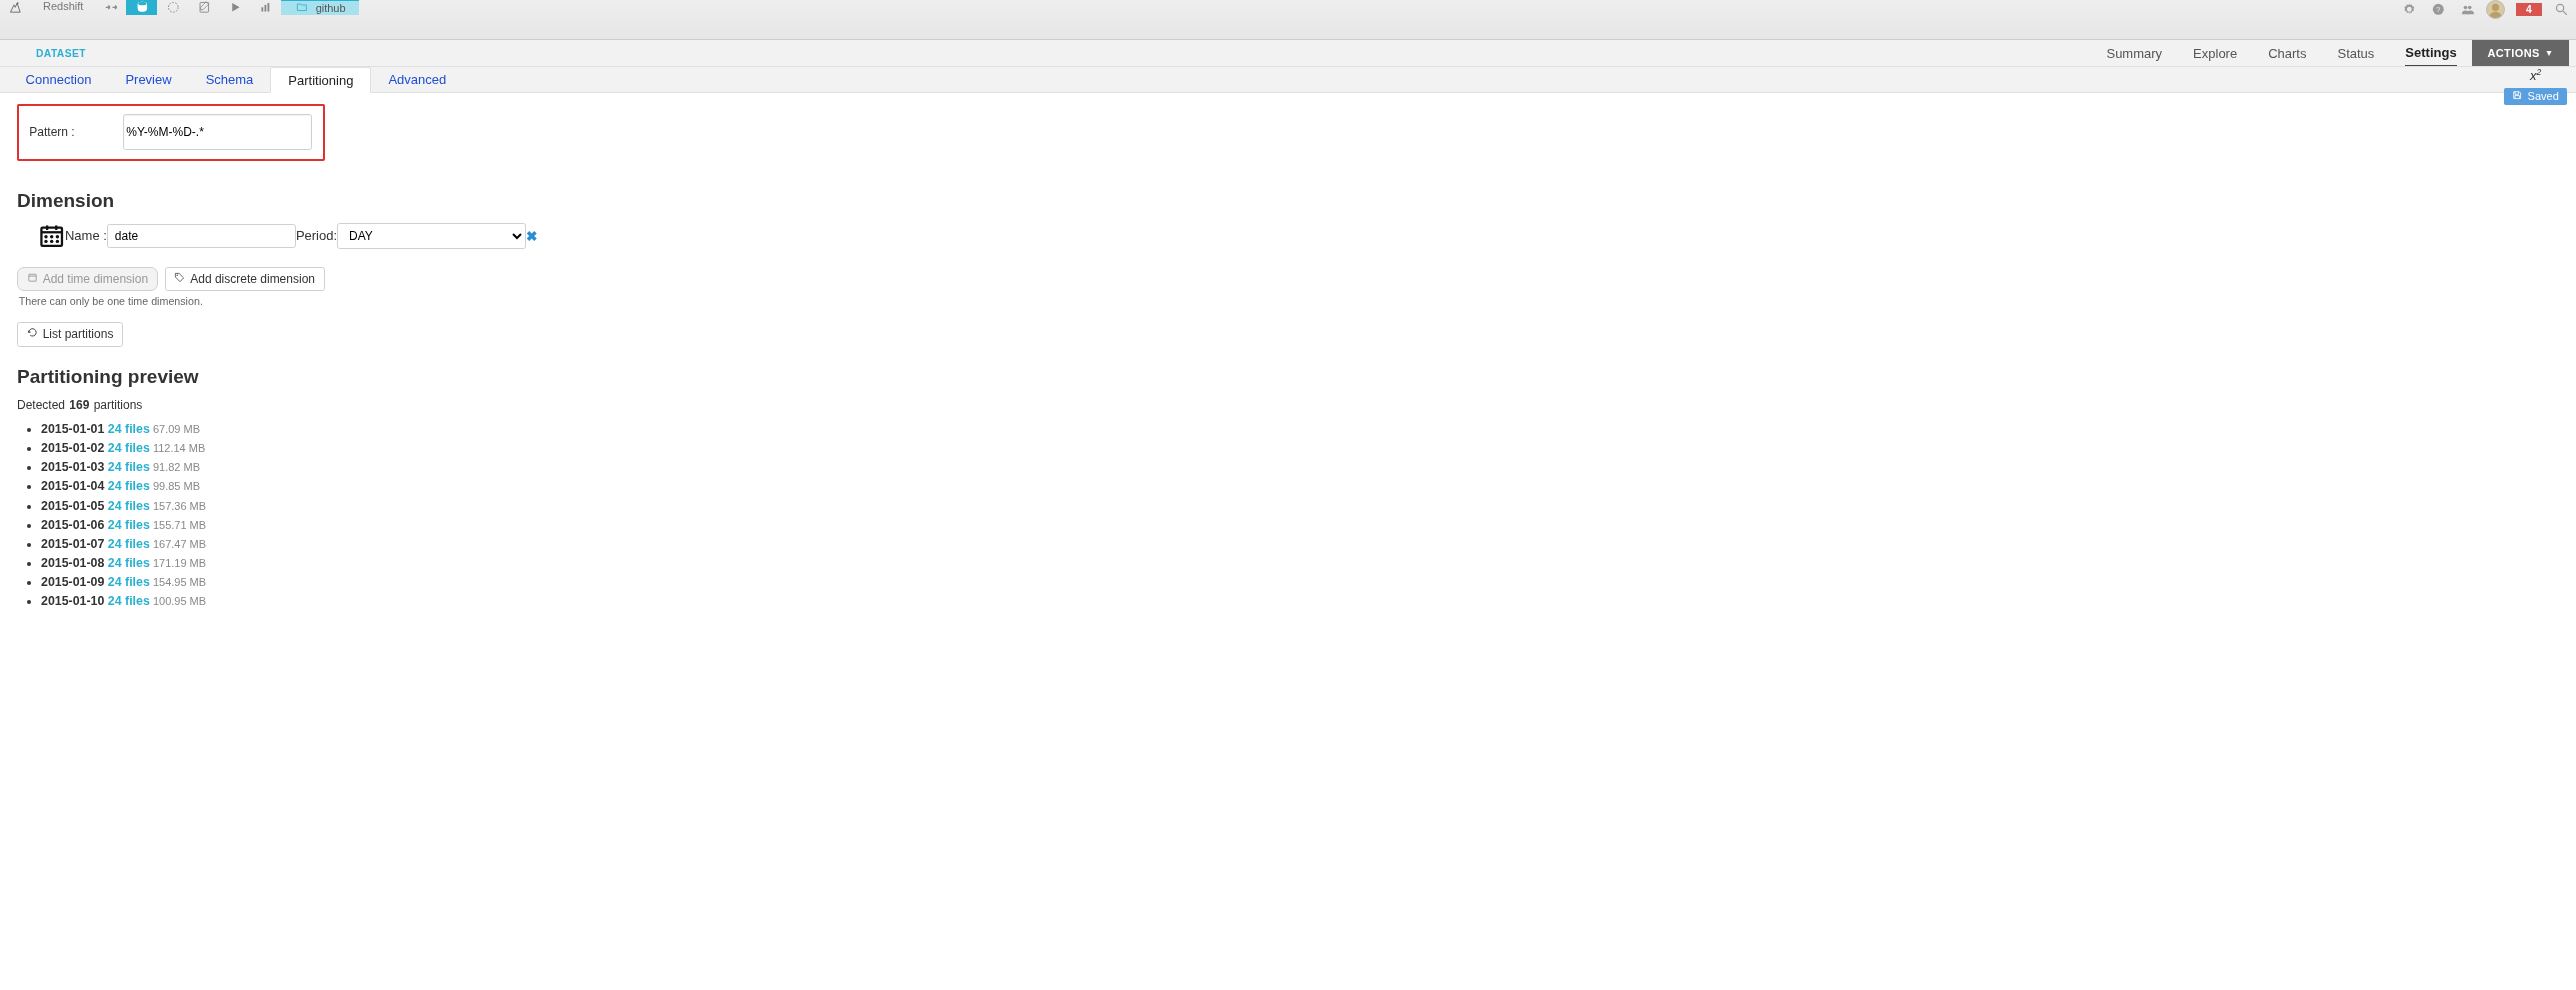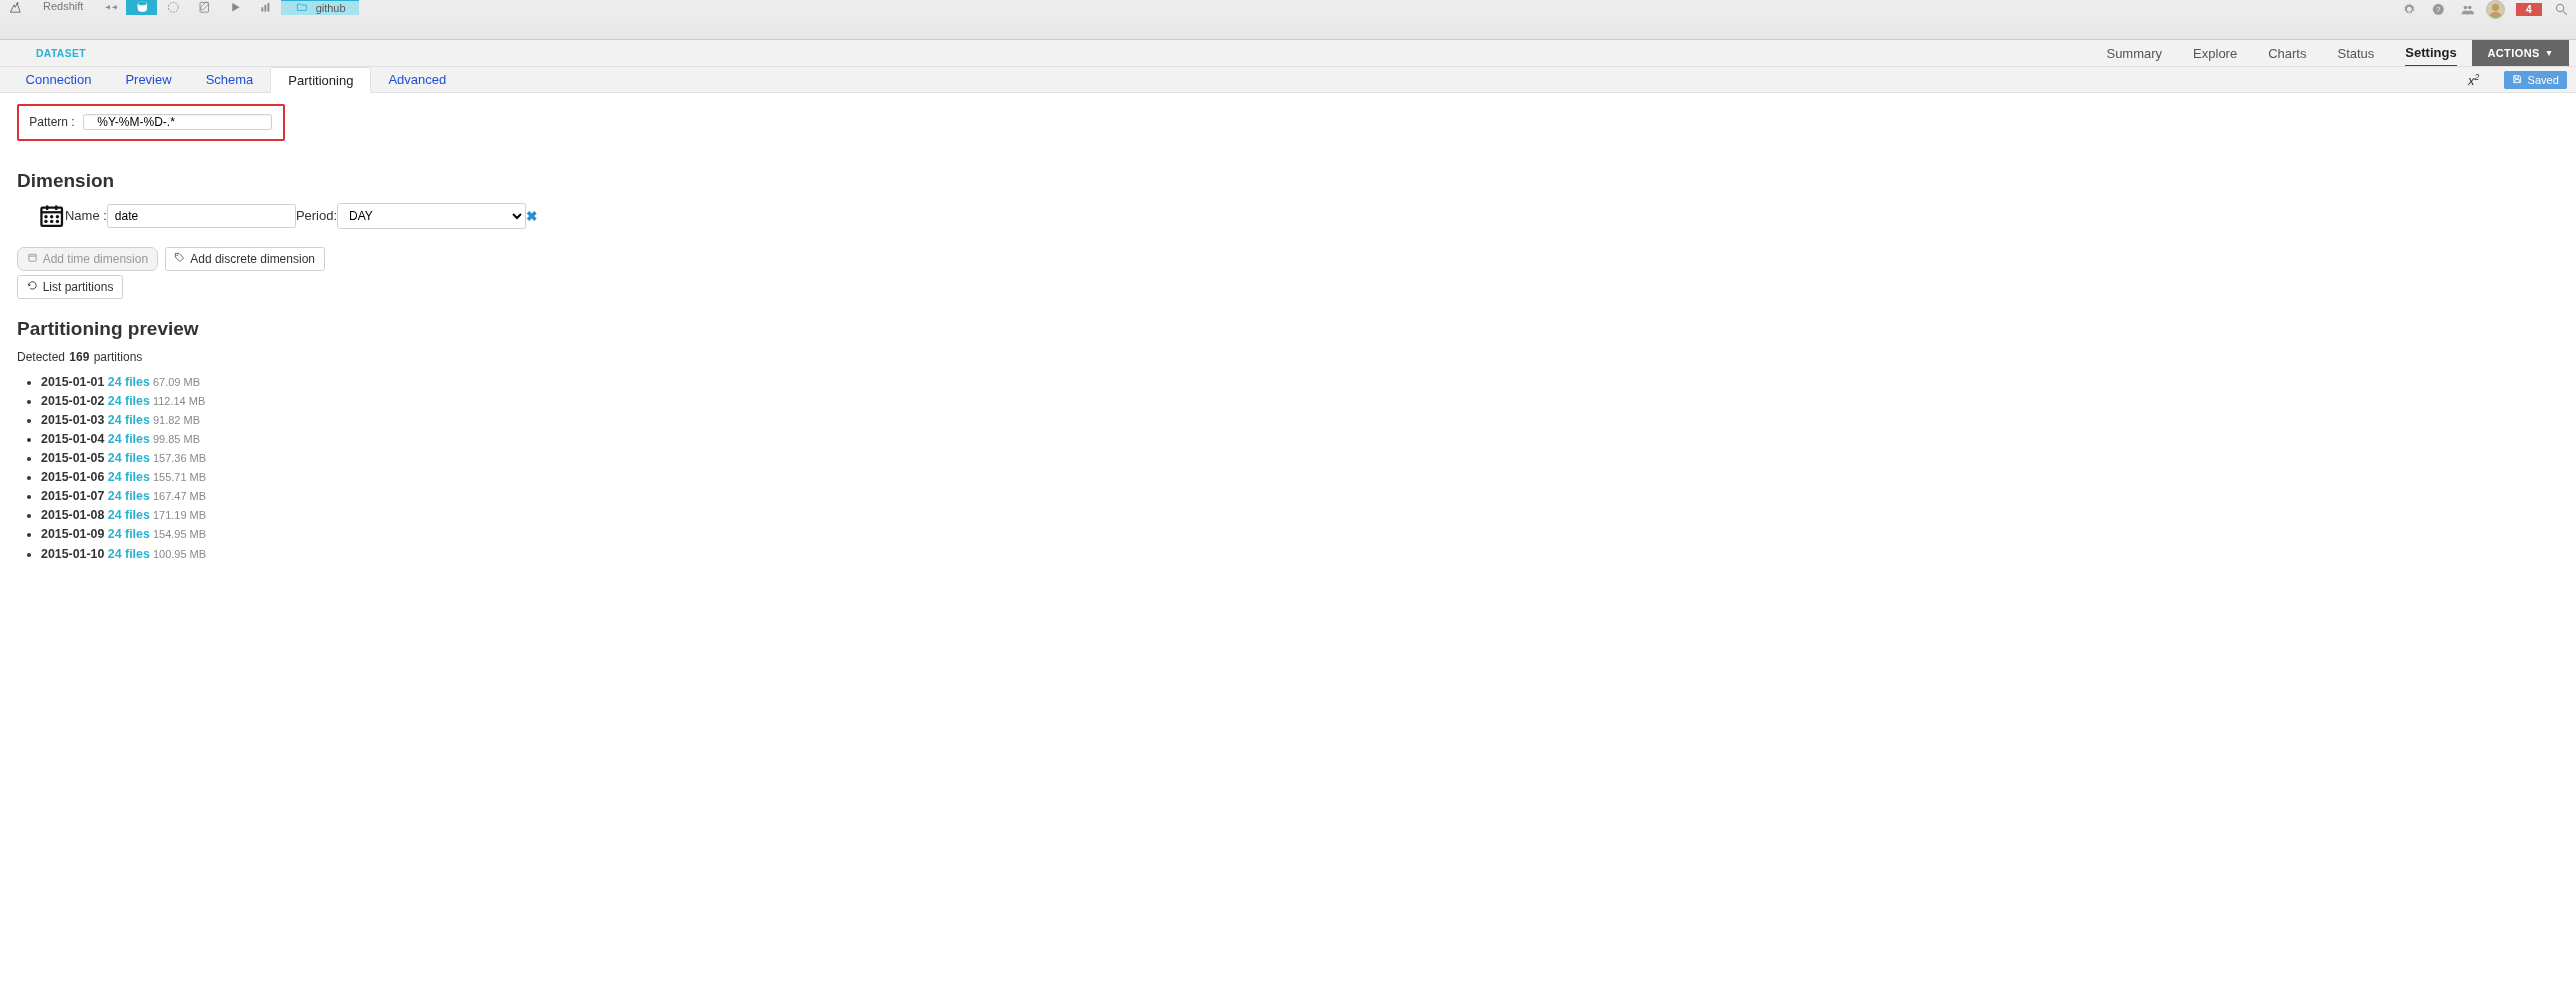--- a/index.html
+++ b/index.html
@@ -42,33 +42,33 @@
   .subnav .navlinks a{display:flex;align-items:center;color:#555;text-decoration:none;cursor:pointer;font-size:13px;}
   .subnav .navlinks a.current{color:#222;font-weight:600;border-bottom:1.7px solid #444;}
   .actions-btn{background:#666;color:#fff;display:flex;align-items:center;padding:0 15.4px;cursor:pointer;font-weight:600;letter-spacing:0.4px;font-size:11px;gap:5.1px;}
   .actions-btn .caret{font-size:8.6px;}
 
   
   .tabstrip{height:26px;background:var(--bg-grey);display:flex;align-items:stretch;padding-left:8.6px;border-bottom:0.9px solid var(--light-border);}
   .tabstrip .tab{padding:0 17px;display:flex;align-items:center;color:#1d4ed8;cursor:pointer;font-size:13px;}
   .tabstrip .tab.active{background:#fff;border:0.9px solid var(--light-border);border-bottom:0.9px solid #fff;margin-bottom:-0.9px;border-radius:2.6px 2.6px 0 0;color:#222;}
   .tabstrip .spacer{flex:1;}
-  .tabstrip .right-tools{display:flex;align-items:center;gap:21px;padding-right:8.6px;}
+  .tabstrip .right-tools{display:flex;align-items:center;gap:4px;padding-right:8.6px;flex-direction:column;}
   .x2{font-style:italic;font-size:13px;cursor:pointer;padding:0 3.4px;}
   .x2 sup{font-size:8.6px;}
   .saved-btn{background:#5a9fe0;color:#fff;padding:2.6px 8.6px;border-radius:1.7px;display:flex;align-items:center;gap:5.1px;font-size:11px;cursor:pointer;}
   .saved-btn svg{width:10.3px;height:10.3px;fill:#fff;}
 
   
   .content-wrap{position:relative;height:calc(100% - 77px);overflow:auto;}
   .content{padding:10.3px 17px 34px 17px;max-width:100%;}
 
   .pattern-box{border:2.6px solid #e03030;padding:8.6px 10.3px;display:inline-flex;align-items:center;gap:8.6px;border-radius:1.7px;margin-bottom:17px;}
   .pattern-box label{color:#333;}
-  .pattern-box input{width:189px;height:16px;border:0.9px solid var(--border);border-radius:2.6px;padding:0 13px;font-size:12px;box-shadow:inset 0 0.9px 1.7px rgba(0,0,0,.06);}
+  .pattern-box input{width:189px;height:36px;border:0.9px solid var(--border);border-radius:2.6px;padding:0 2px;font-size:12px;box-shadow:inset 0 0.9px 1.7px rgba(0,0,0,.06);margin-left:40px;}
 
   h2.section{font-size:19px;font-weight:700;margin:12px 0 10.3px 0;}
 
   .dim-row{display:flex;align-items:center;margin-left:20.6px;margin-bottom:17px;}
   .cal-icon{width:27.4px;height:27.4px;}
   .cal-icon svg{width:27.4px;height:27.4px;fill:#222;}
   .dim-row label{font-size:13px;}
   .dim-row input[type=text]{width:189px;height:24px;border:0.9px solid var(--border);border-radius:2.6px;padding:0 6.9px;font-size:12px;}
   .dim-row select{width:189px;height:26px;border:0.9px solid var(--border);border-radius:2.6px;padding:0 6.9px;font-size:12px;background:#fff;}
   .dim-row .remove{color:#2a8fd1;cursor:pointer;font-weight:bold;font-size:13.7px;}
@@ -266,20 +266,21 @@
     <button class="btn">
       <span>
         <svg viewBox="0 0 24 24">
               <path d="M3 3 h8 l10 10 -8 8 -10 -10 z" fill="none" stroke="currentColor" stroke-width="1.6"></path>
               <circle cx="7" cy="7" r="1.5" fill="currentColor"></circle>
             </svg>
       </span>
       <span>Add discrete dimension</span>
     </button>
   </div>
+  <div class="hint">There can only be one time dimension.</div>
 
   <button class="btn">
     <span>
       <svg viewBox="0 0 24 24">
             <path d="M4 12 a8 8 0 1 1 3 6 M4 12 l-1 -4 M4 12 l4 -1" fill="none" stroke="currentColor" stroke-width="2"></path>
           </svg>
     </span>
     <span>List partitions</span>
   </button>
 

